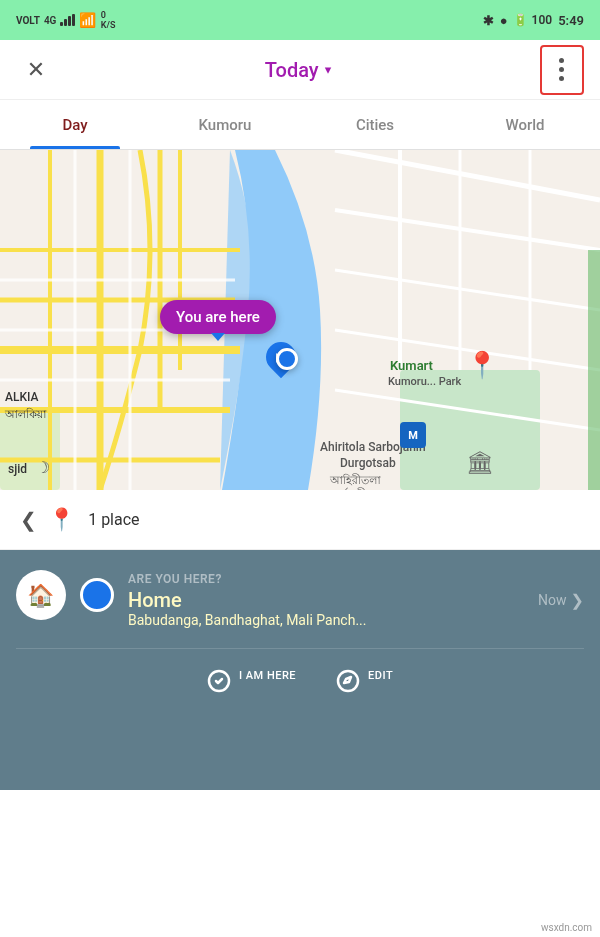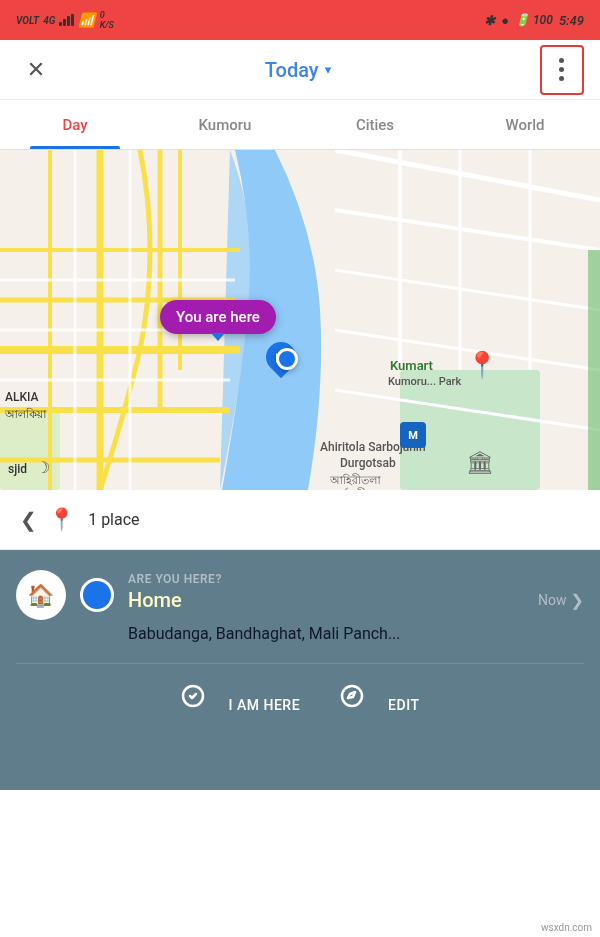--- a/index.html
+++ b/index.html
@@ -9,26 +9,25 @@
       height: 937px;
       font-family: 'Roboto', Arial, sans-serif;
       background: #fff;
       overflow: hidden;
       position: relative;
     }
 
     
     .status-bar {
       height: 40px;
-      background: #ef4444;
+      background: #86efac;
       display: flex;
       align-items: center;
       justify-content: space-between;
       padding: 0 16px;
-      font-style: italic;
     }
     .status-left {
       display: flex;
       align-items: center;
       gap: 4px;
       font-size: 11px;
       font-weight: 600;
       color: #333;
     }
     .status-right {
@@ -70,21 +69,21 @@
       display: flex;
       align-items: center;
       justify-content: center;
     }
     .today-title {
       display: flex;
       align-items: center;
       gap: 6px;
       font-size: 20px;
       font-weight: 500;
-      color: #3b82f6;
+      color: #a21caf;
     }
     .more-btn {
       width: 44px;
       height: 50px;
       display: flex;
       align-items: center;
       justify-content: center;
       cursor: pointer;
       border: 2px solid #e53935;
       border-radius: 4px;
@@ -116,21 +115,21 @@
       display: flex;
       align-items: center;
       justify-content: center;
       font-size: 15px;
       font-weight: 500;
       color: #888;
       cursor: pointer;
       position: relative;
     }
     .tab.active {
-      color: #ef4444;
+      color: #7f1d1d;
     }
     .tab.active::after {
       content: '';
       position: absolute;
       bottom: 0;
       left: 50%;
       transform: translateX(-50%);
       width: 60%;
       height: 3px;
       background: #1a73e8;
@@ -276,41 +275,41 @@
       color: #b0bec5;
       display: flex;
       align-items: center;
       gap: 4px;
     }
     .chevron-right {
       font-size: 16px;
       color: #b0bec5;
     }
     .location-address {
-      font-size: 16px;
-      color: #0f172a;
-      margin-top: 12px;
+      font-size: 14px;
+      color: #fef9c3;
+      margin-top: 0;
     }
 
     
     .action-buttons {
       display: flex;
       align-items: center;
       justify-content: center;
       gap: 40px;
       padding: 20px 0;
       border-top: 1px solid rgba(255,255,255,0.15);
       margin-top: 10px;
     }
     .action-btn {
       display: flex;
-      align-items: flex-end;
-      gap: 24px;
+      align-items: flex-start;
+      gap: 8px;
       color: #fff;
-      font-size: 14px;
+      font-size: 11px;
       font-weight: 500;
       letter-spacing: 0.5px;
       cursor: pointer;
       text-transform: uppercase;
     }
     .action-btn-icon {
       font-size: 20px;
     }
 
     

